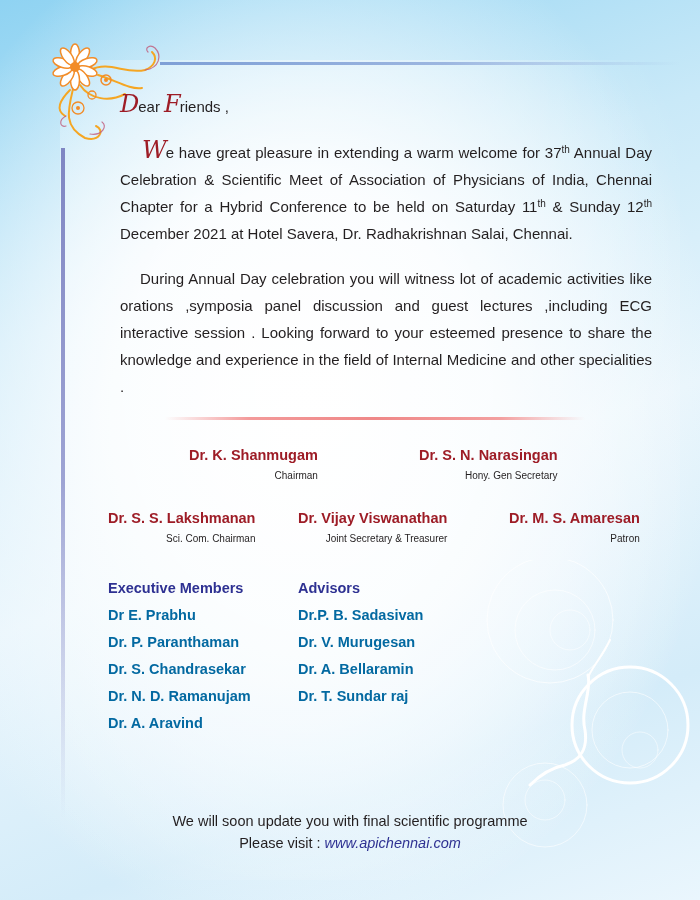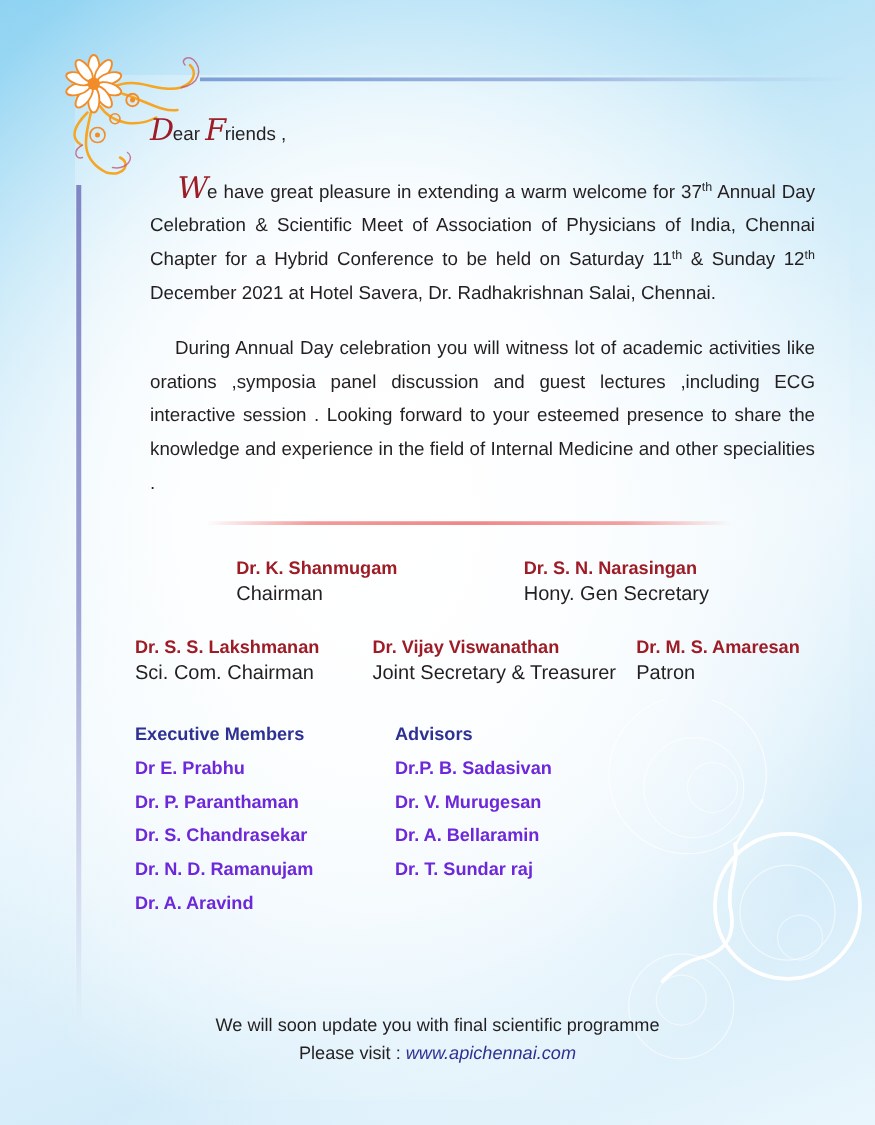--- a/index.html
+++ b/index.html
@@ -44,25 +44,25 @@
   .indent2 { display: inline-block; width: 20px; }
   sup { font-size: 10px; line-height: 0; vertical-align: 5px; }
 
   .divider {
     position: absolute; left: 165px; top: 417px; width: 420px; height: 3px;
     background: linear-gradient(90deg, rgba(245,150,150,0) 0%, #f39a9a 20%, #ef8888 50%, #f3a0a0 80%, rgba(245,170,160,0) 100%);
   }
 
   .person { position: absolute; }
   .pname { font-weight: bold; color: #9d1c26; font-size: 14.5px; line-height: 18px; white-space: nowrap; }
-  .prole { font-size: 16px; color: #231f20; line-height: 18px; margin-top: 3px; white-space: nowrap; }
+  .prole { font-size: 10px; color: #231f20; line-height: 18px; margin-top: 3px; white-space: nowrap; text-align: right; }
 
   .col { position: absolute; }
   .col-head { font-weight: bold; color: #2e3192; font-size: 14.5px; line-height: 18px; margin-bottom: 9px; white-space: nowrap; }
-  .col-item { font-weight: bold; color: #6d28d9; font-size: 14.5px; line-height: 18px; margin-bottom: 9px; white-space: nowrap; }
+  .col-item { font-weight: bold; color: #0369a1; font-size: 14.5px; line-height: 18px; margin-bottom: 9px; white-space: nowrap; }
 
   .footer {
     position: absolute; left: 0; width: 700px; top: 810px; text-align: center;
     font-size: 14.5px; line-height: 22px; color: #231f20;
   }
   .footer a { color: #2e3192; font-style: italic; text-decoration: none; }
 </style>
 </head>
 <body>
 
@@ -158,21 +158,21 @@
 
 <div class="col" style="left:108px; top:579px;">
   <div class="col-head">Executive Members</div>
   <div class="col-item">Dr E. Prabhu</div>
   <div class="col-item">Dr. P. Paranthaman</div>
   <div class="col-item">Dr. S. Chandrasekar</div>
   <div class="col-item">Dr. N. D. Ramanujam</div>
   <div class="col-item">Dr. A. Aravind</div>
 </div>
 
-<div class="col" style="left:316px; top:579px;">
+<div class="col" style="left:298px; top:579px;">
   <div class="col-head">Advisors</div>
   <div class="col-item">Dr.P. B. Sadasivan</div>
   <div class="col-item">Dr. V. Murugesan</div>
   <div class="col-item">Dr. A. Bellaramin</div>
   <div class="col-item">Dr. T. Sundar raj</div>
 </div>
 
 <div class="footer">
   <div>We will soon update you with final  scientific programme</div>
   <div>

